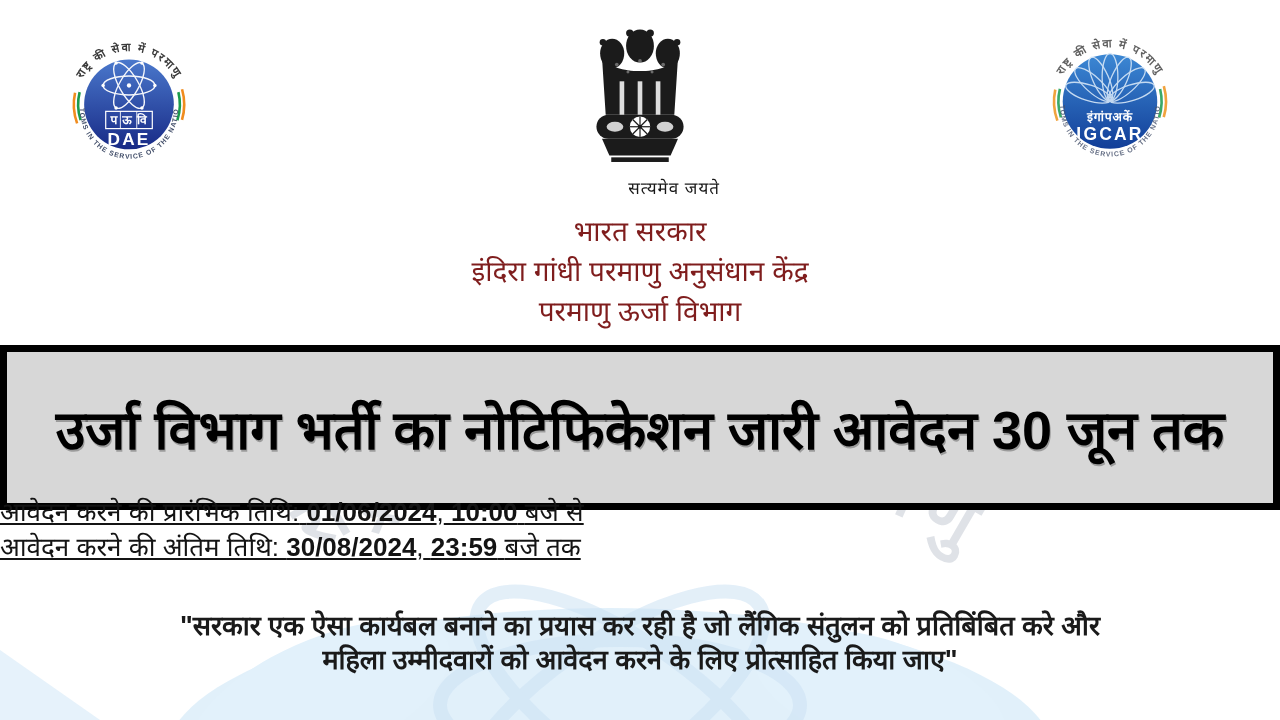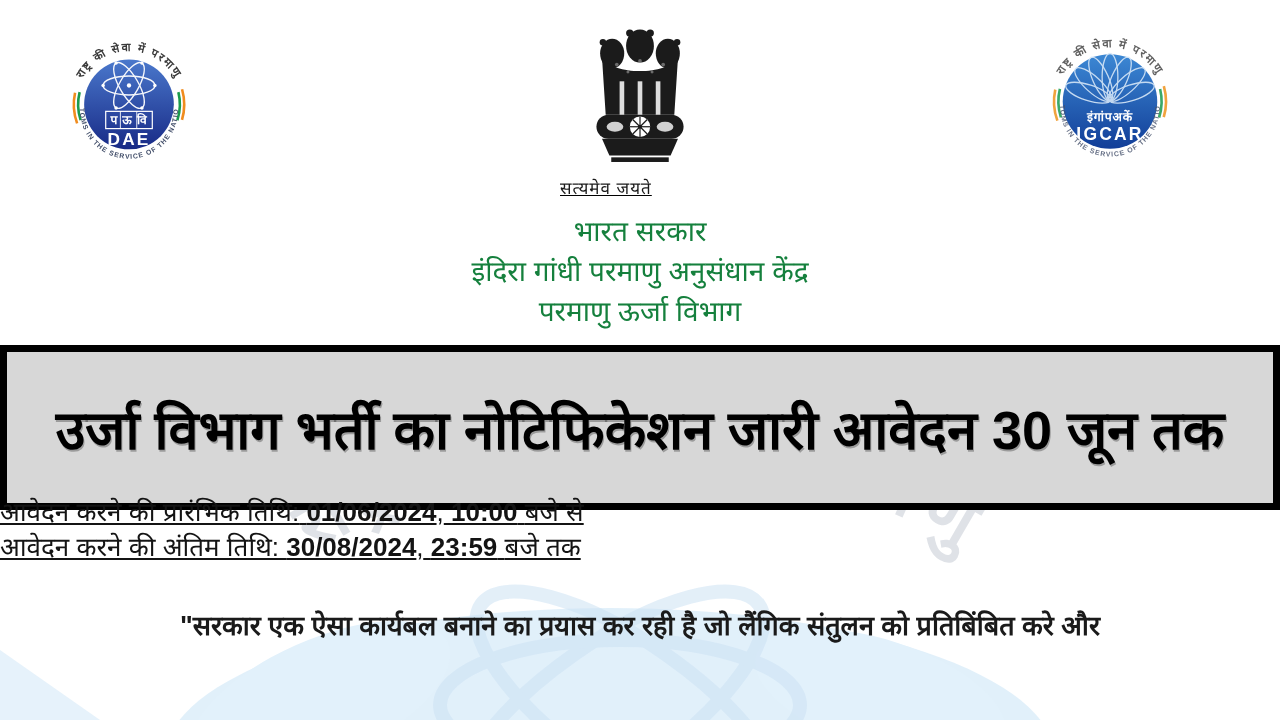--- a/index.html
+++ b/index.html
@@ -5,26 +5,26 @@
   html,body{margin:0;padding:0;background:#888;}
   .poster{
     position:relative;width:1280px;height:720px;background:#ffffff;
     overflow:hidden;font-family:"Liberation Sans","DejaVu Sans",sans-serif;
     margin:0 auto;
   }
   .wm{position:absolute;left:0;top:0;width:1280px;height:720px;pointer-events:none;}
   
   .dae-logo{position:absolute;left:60px;top:32px;width:138px;height:138px;}
   .igcar-logo{position:absolute;left:1040px;top:28px;width:140px;height:140px;}
-  .emblem-wrap{position:absolute;left:560px;top:22px;width:160px;text-align:left;text-decoration:underline;}
+  .emblem-wrap{position:absolute;left:560px;top:22px;width:160px;text-align:right;}
   .emblem-wrap svg{width:102px;height:152px;display:block;margin:0 auto;}
   .motto{font-size:17px;color:#181818;margin-top:2px;letter-spacing:1px;}
   
   .org-lines{position:absolute;top:212px;left:0;width:1280px;text-align:center;
-    font-size:28px;line-height:40px;font-weight:500;color:#15803d;}
+    font-size:28px;line-height:40px;font-weight:500;color:#7f1d1d;}
   
   .banner{position:absolute;top:345px;left:0;width:1280px;height:165px;
     background:#d7d7d7;border:7px solid #000;box-sizing:border-box;
     display:flex;align-items:center;justify-content:center;}
   .banner span{font-size:54px;font-weight:800;color:#000;white-space:nowrap;
     letter-spacing:0px;text-shadow:1px 2px 0 rgba(0,0,0,0.28);}
   
   .dates{position:absolute;top:495px;left:0;width:1272px;
     font-size:26px;color:#141414;text-decoration:underline;}
   .date-line{line-height:35px;font-weight:500;}
@@ -202,15 +202,16 @@
     <div class="date-line">
       <span>आवेदन करने की अंतिम तिथि:</span>
       <span class="tight"><b>30/08/2024</b><span>,</span></span>
       <b>23:59</b>
       <span>बजे तक</span>
     </div>
   </div>
 
   <div class="quote">
     <div>"सरकार एक ऐसा कार्यबल बनाने का प्रयास कर रही है जो लैंगिक संतुलन को प्रतिबिंबित करे और</div>
+    <div>महिला उम्मीदवारों को आवेदन करने के लिए प्रोत्साहित किया जाए"</div>
   </div>
 
 </div>
 
 </body></html>

